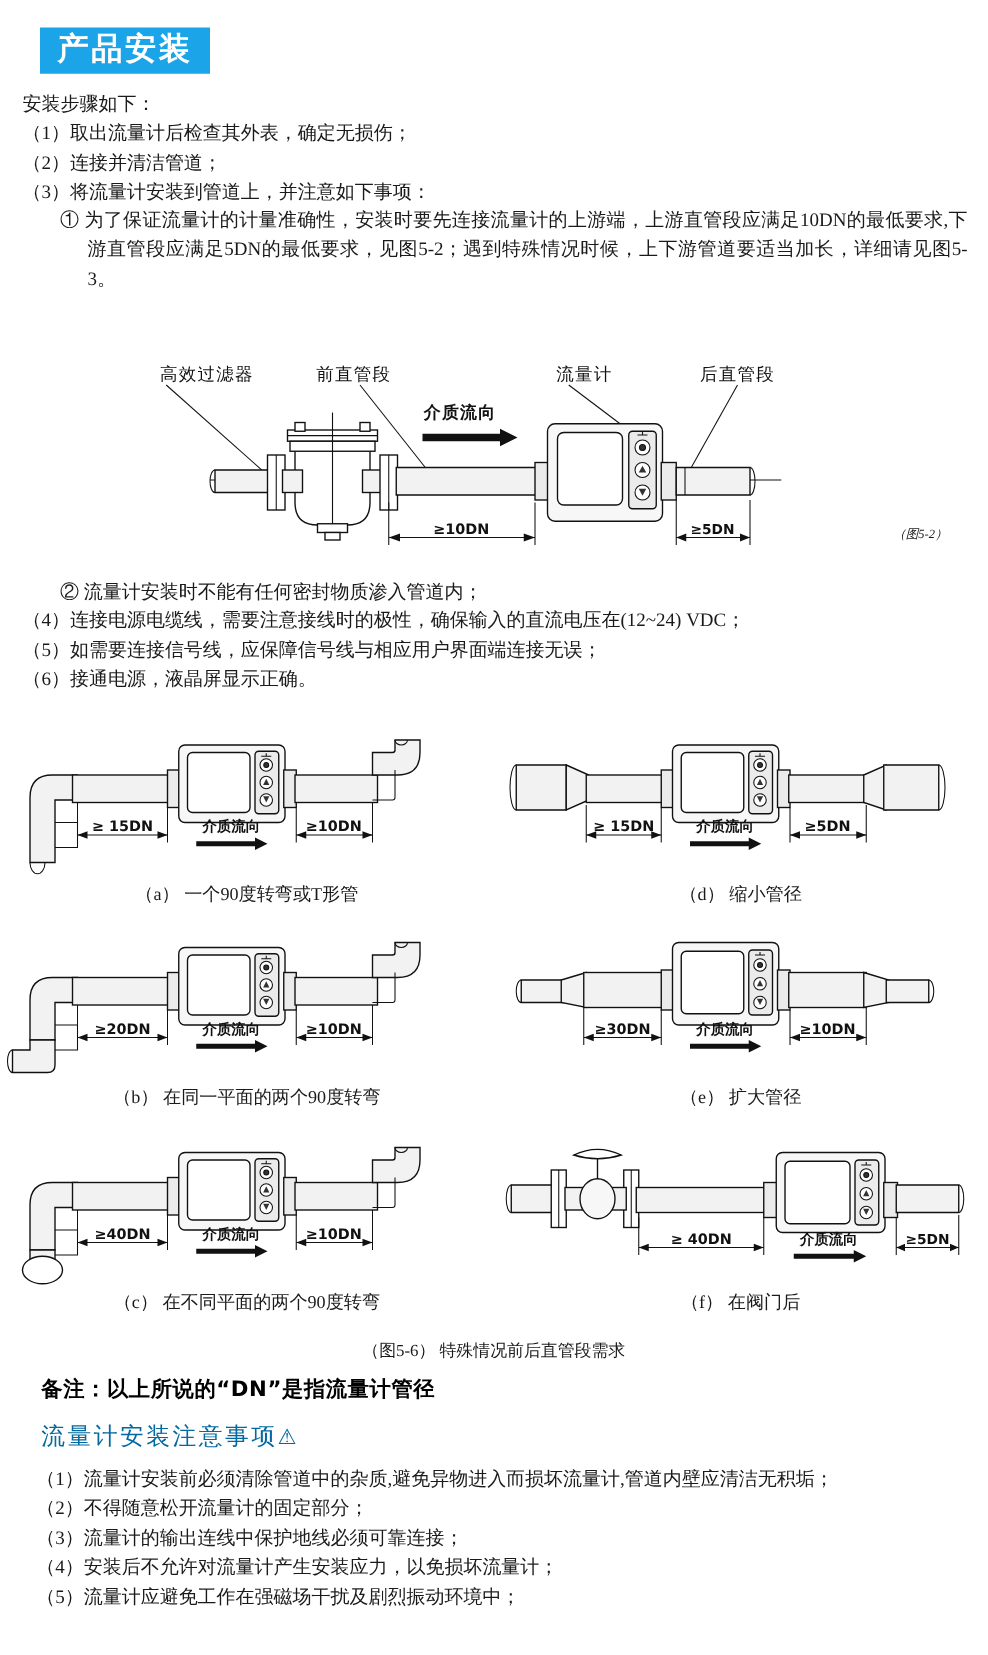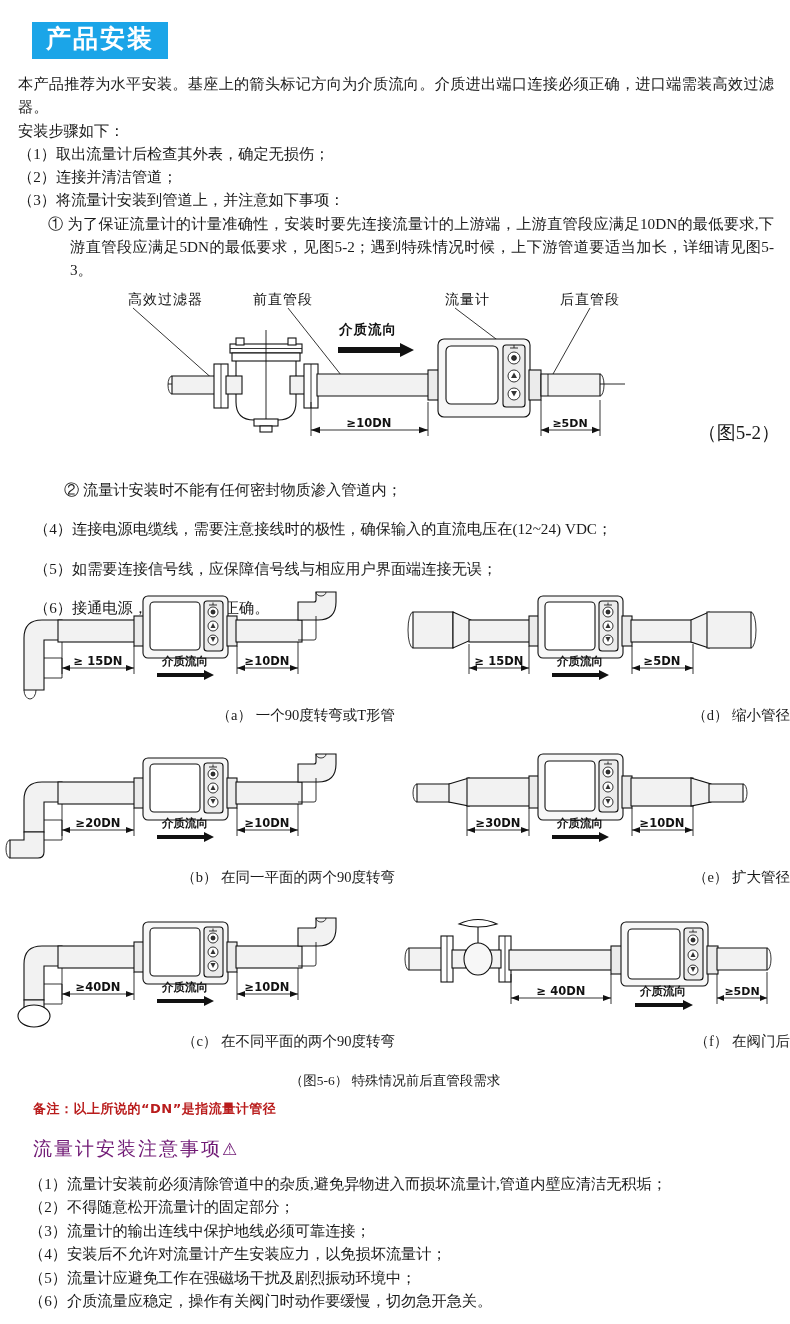--- a/index.html
+++ b/index.html
@@ -38,70 +38,71 @@
   .body-text p { margin:0; }
   .indent-1 { padding-left:30px; text-indent:0; }
   .hang-1 { padding-left:52px; text-indent:-22px; }
 
   .mid-text {
     position:absolute;
     left:18px; top:462px; width:756px;
     font-size:15.2px;
     line-height:23.3px;
   }
-  .mid-text p { margin:16px; }
+  .mid-text p { margin:0; }
 
   .tail-text {
     position:absolute;
     left:18px; top:1172px; width:760px;
     font-size:15.2px;
     line-height:23.4px;
     margin-left:11px;
   }
   .tail-text p { margin:0; }
 
   
   .fig52 { position:absolute; left:0px; top:284px; width:790px; height:168px; }
 
   .fig52-caption {
-    position:absolute; right:10px; top:136px;
-    font-size:19px;
+    position:absolute; right:32px; top:136px;
+    font-size:10px;
+    font-style:italic;
   }
 
   
   .note-blue {
     position:absolute; left:33px; top:1100px;
-    color:#b91c1c;
+    color:#000000;
     font-family:"DejaVu Sans","Liberation Sans",sans-serif;
     font-weight:bold;
-    font-size:13px;
+    font-size:17px;
     letter-spacing:0.5px;
   }
   .sub-heading {
     position:absolute; left:33px; top:1136px;
     font-family:"DejaVu Sans","Liberation Sans",sans-serif;
     font-size:19px;
     letter-spacing:2px;
-    color:#701a75;
+    color:#0369a1;
   }
   .sub-heading .warn { font-size:17px; letter-spacing:0; }
 
   .fig53-caption {
     position:absolute; left:0; top:1072px; width:790px;
     text-align:center;
     font-size:13.5px;
   }
 
   
   .grid { position:absolute; left:0; top:586px; width:790px; height:482px; }
   .cell { position:absolute; width:395px; height:160px; }
   .cell .art { position:absolute; left:0; top:0; width:395px; height:120px; }
   .cell .cap {
     position:absolute; top:120px; left:0; width:395px;
-    text-align:right; font-size:14.5px;
+    text-align:center; font-size:14.5px;
   }
   .c-a { left:0px;   top:0px; }
   .c-d { left:395px; top:0px; }
   .c-b { left:0px;   top:162px; }
   .c-e { left:395px; top:162px; }
   .c-c { left:0px;   top:326px; }
   .c-f { left:395px; top:326px; }
 
   svg { display:block; overflow:visible; }
   .ln   { stroke:#111; stroke-width:1.1; fill:none; }
@@ -134,21 +135,20 @@
   }
 </style>
 </head>
 <body>
 
 <div class="page">
 
   <div class="banner">产品安装</div>
 
   <div class="body-text">
-    <p>本产品推荐为水平安装。基座上的箭头标记方向为介质流向。介质进出端口连接必须正确，进口端需装高效过滤器。</p>
     <p>安装步骤如下：</p>
     <p>（1）取出流量计后检查其外表，确定无损伤；</p>
     <p>（2）连接并清洁管道；</p>
     <p>（3）将流量计安装到管道上，并注意如下事项：</p>
     <p class="hang-1">① 为了保证流量计的计量准确性，安装时要先连接流量计的上游端，上游直管段应满足10DN的最低要求,下游直管段应满足5DN的最低要求，见图5-2；遇到特殊情况时候，上下游管道要适当加长，详细请见图5-3。</p>
   </div>
 
   <div class="fig52">
     <svg width="790" height="168" viewBox="0 0 790 168">
 
@@ -536,16 +536,15 @@
   <div class="sub-heading">
     <span>流量计安装注意事项</span><span class="warn">⚠</span>
   </div>
 
   <div class="tail-text">
     <p>（1）流量计安装前必须清除管道中的杂质,避免异物进入而损坏流量计,管道内壁应清洁无积垢；</p>
     <p>（2）不得随意松开流量计的固定部分；</p>
     <p>（3）流量计的输出连线中保护地线必须可靠连接；</p>
     <p>（4）安装后不允许对流量计产生安装应力，以免损坏流量计；</p>
     <p>（5）流量计应避免工作在强磁场干扰及剧烈振动环境中；</p>
-    <p>（6）介质流量应稳定，操作有关阀门时动作要缓慢，切勿急开急关。</p>
   </div>
 
 </div>
 
 </body></html>

